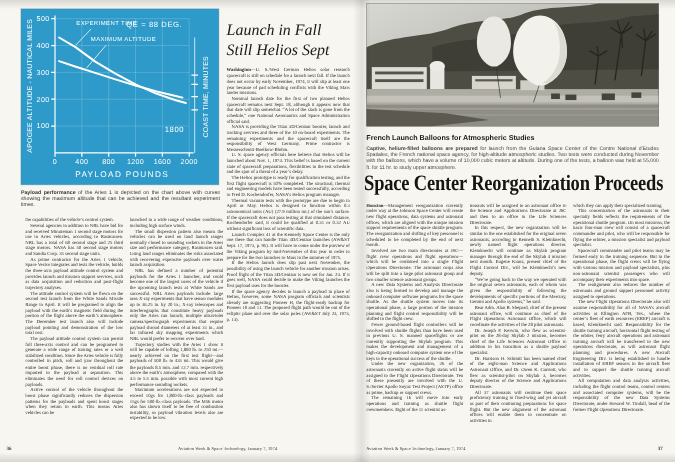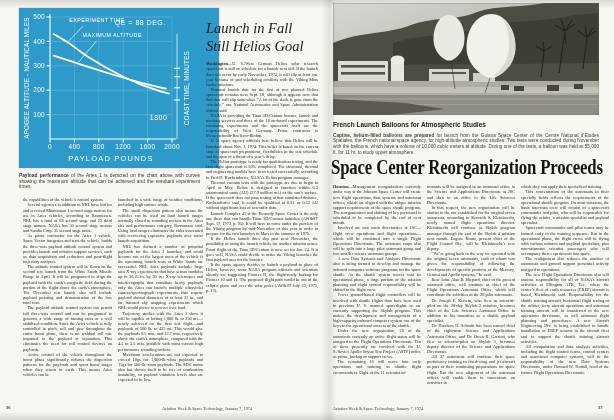--- a/index.html
+++ b/index.html
@@ -43,21 +43,21 @@
   .footer{font-size:8px;color:#3a3933;letter-spacing:.2px;font-family:"Liberation Serif",serif}
   .pagenum{font-size:9px;color:#3a3933;font-weight:bold}
 </style>
 </head>
 <body>
 
 <div id="scan">
 
   <div class="abs" style="left:0;top:0;width:330px;height:420px">
 
-    <div id="chart-box" class="abs" style="left:19px;top:8px;width:200px;height:160px">
+    <div id="chart-box" class="abs" style="left:19px;top:8px;width:180px;height:160px">
       <svg id="chart-svg" width="180" height="160" viewBox="0 0 180 160">
           <line x1="55.4" y1="131" x2="55.4" y2="9" class="cgrid"></line>
           <line x1="79.8" y1="131" x2="79.8" y2="9" class="cgrid"></line>
           <line x1="104.2" y1="131" x2="104.2" y2="9" class="cgrid"></line>
           <line x1="128.6" y1="131" x2="128.6" y2="9" class="cgrid"></line>
           <line x1="153" y1="131" x2="153" y2="9" class="cgrid"></line>
           <line x1="31" y1="106.6" x2="153" y2="106.6" class="cgrid"></line>
           <line x1="31" y1="82.2" x2="153" y2="82.2" class="cgrid"></line>
           <line x1="31" y1="57.8" x2="153" y2="57.8" class="cgrid"></line>
           <line x1="31" y1="33.400000000000006" x2="153" y2="33.400000000000006" class="cgrid"></line>
@@ -128,21 +128,21 @@
           <p>The small dispersion pattern also means the vehicles can be used on land launch ranges normally closed to sounding rockets in the Aries size and performance category, Rasmussen said. Using land ranges eliminates the risks associated with recovering expensive payloads over water launch acquisition.</p>
           <p>NRL has defined a number of potential payloads for the Aries 1 launcher, and could become one of the largest users of the vehicle if the upcoming launch tests at White Sands are successful. NRL Aries payloads include: large area X-ray experiments that have sensor modules up to 36.25 in. by 20 in.; X-ray telescopes and interferographs that constitute heavy payloads only the Aries can launch; multiple ultraviolet camera/spectrograph experiments that require payload shroud diameters of at least 31 in., and far infrared sky mapping experiments which NRL would prefer to recover over land.</p>
           <p>Trajectory studies with the Aries 1 show it will be capable of lofting 1,800 lb. to 250 mi.—nearly achieved on the first test flight—and payloads of 500 lb. to 435 mi. This would give the payloads 8.5 min. and 12.7 min. respectively above the earth’s atmosphere, compared with the 4.5 to 5.5 min. possible with most current high performance sounding rockets.</p>
           <p>Maximum accelerations are not expected to exceed 10gs for 1,800-lb.-class payloads and 15gs for 500-lb.-class payloads. The M56 motor also has shown itself to be free of combustion instability, so payload vibration levels also are expected to be low.</p>
         </div>
     </div>
 
     <div class="abs" style="left:206px;top:20px;width:112px;height:388px">
       <div class="helios-title">
         <div>Launch in Fall</div>
-        <div>Still Helios Goal</div>
+        <div>Still Helios Sept</div>
       </div>
       <div class="clip" style="margin-top:6px;height:338px">
         <div class="s50 bodytext">
           <p class="lead" style="text-indent:0"><b>Washington</b><span>—U. S./West German Helios solar research spacecraft is still on schedule for a launch next fall. If the launch does not occur by early November, 1974, it will slip at least one year because of pad scheduling conflicts with the Viking Mars lander missions.</span></p>
           <span><p>Nominal launch date for the first of two planned Helios spacecraft remains next Sept. 18, although it appears now that that date will slip somewhat. “A lot of the slack is gone from the schedule,” one National Aeronautics and Space Administration official said.</p><p>NASA is providing the Titan 3D/Centaur booster, launch and tracking services and three of the 10 on-board experiments. The remaining experiments and the spacecraft itself are the responsibility of West Germany. Prime contractor is Messerschmitt-Boelkow-Blohm.</p><p>U. S. space agency officials here believe that Helios will be launched about Nov. 1, 1974. This belief is based on the current state of spacecraft preparations, flexibilities in the test schedule and the spur of a threat of a year’s delay.</p><p>The Helios prototype is ready for qualification testing, and the first flight spacecraft is 50% completed. The structural, thermal and engineering models have been tested successfully, according to Fred D. Kochendorfer, NASA’s Helios program manager.</p><p>Thermal vacuum tests with the prototype are due to begin in April or May. Helios is designed to function within 0.3 astronomical units (AU) (27.9 million mi.) of the sun’s surface. If the spacecraft does not pass testing at that simulated distance, Kochendorfer said, it could be qualified at 0.31 or 0.32 AU without significant loss of scientific data.</p><p>Launch Complex 41 at the Kennedy Space Center is the only one there that can handle Titan 3D/Centaur launches (AW&amp;ST Sept. 17, 1973, p. 95). It will have to come under the purview of the Viking program by mid-November of this year in order to prepare for the two launches to Mars in the summer of 1975.</p><p>If the Helios launch does slip past next November, the possibility of using the launch vehicle for another mission arises. Proof flight of the Titan 3D/Centaur is now set for Jan. 24. If it goes well, NASA could decide to make the Viking launches the first payload uses for the booster.</p><p>If the space agency decides to launch a payload in place of Helios, however, some NASA program officials and scientists already are suggesting Pioneer H, the flight-ready backup for Pioneer 10 and 11. The proposed flight path would be out of the ecliptic plane and over the solar poles (AW&amp;ST July 23, 1973, p. 13).</p></span>
         </div>
       </div>
     </div>
 
     <div class="abs pagenum" style="left:6px;top:405px;width:20px;height:8px">

